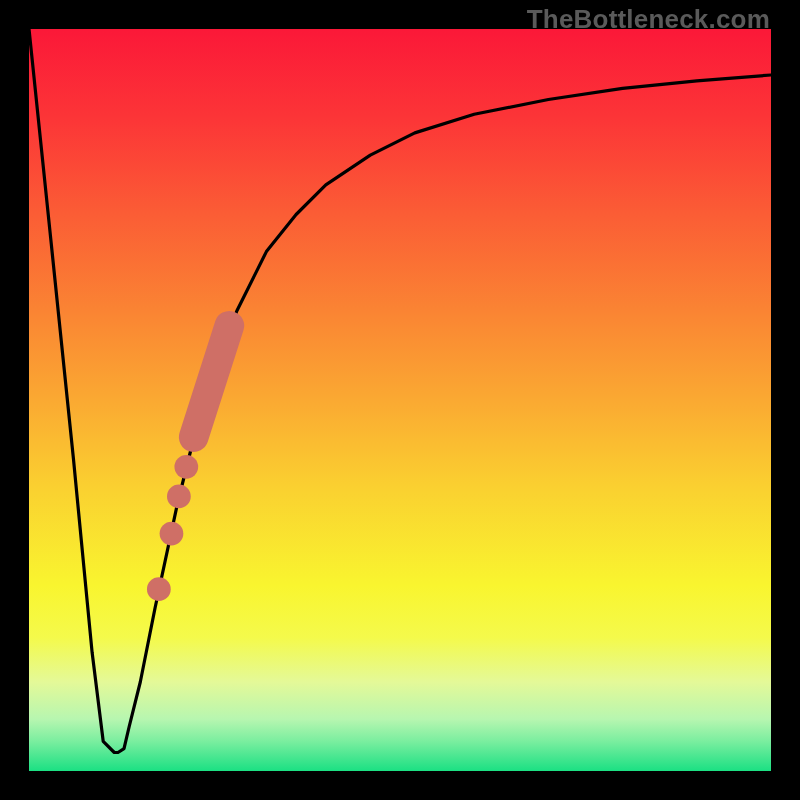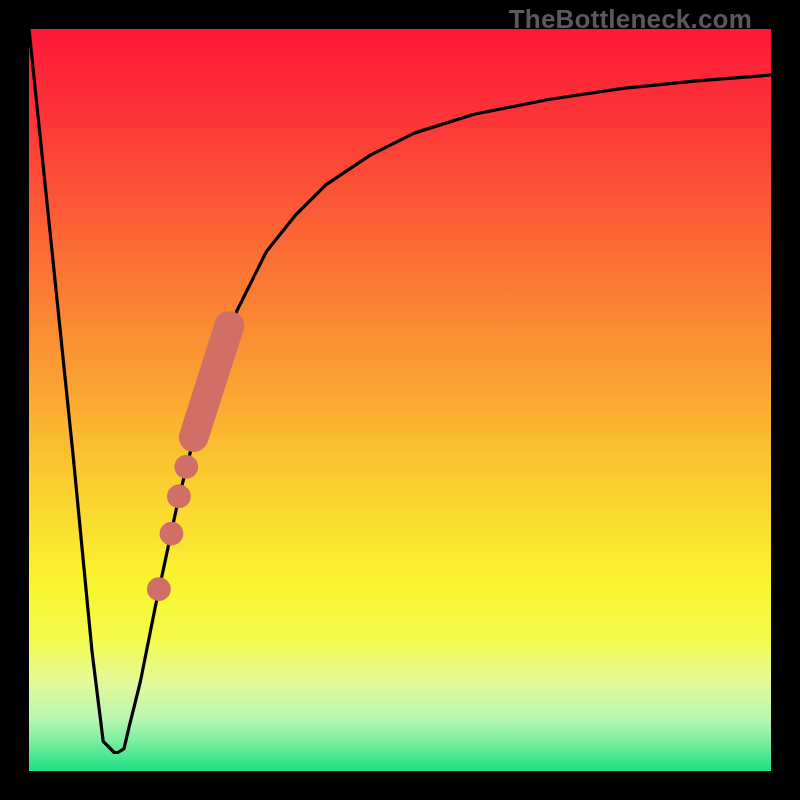--- a/index.html
+++ b/index.html
@@ -14,21 +14,21 @@
     position: absolute;
     left: 29px;
     top: 29px;
     width: 742px;
     height: 742px;
     overflow: hidden;
   }
   .watermark {
     position: absolute;
     top: 4px;
-    right: 48px;
+    right: 30px;
     font-family: Arial, Helvetica, sans-serif;
     font-size: 26px;
     font-weight: bold;
     color: #5a5a5a;
     letter-spacing: 0.2px;
   }
 </style>
 </head>
 <body>
 

